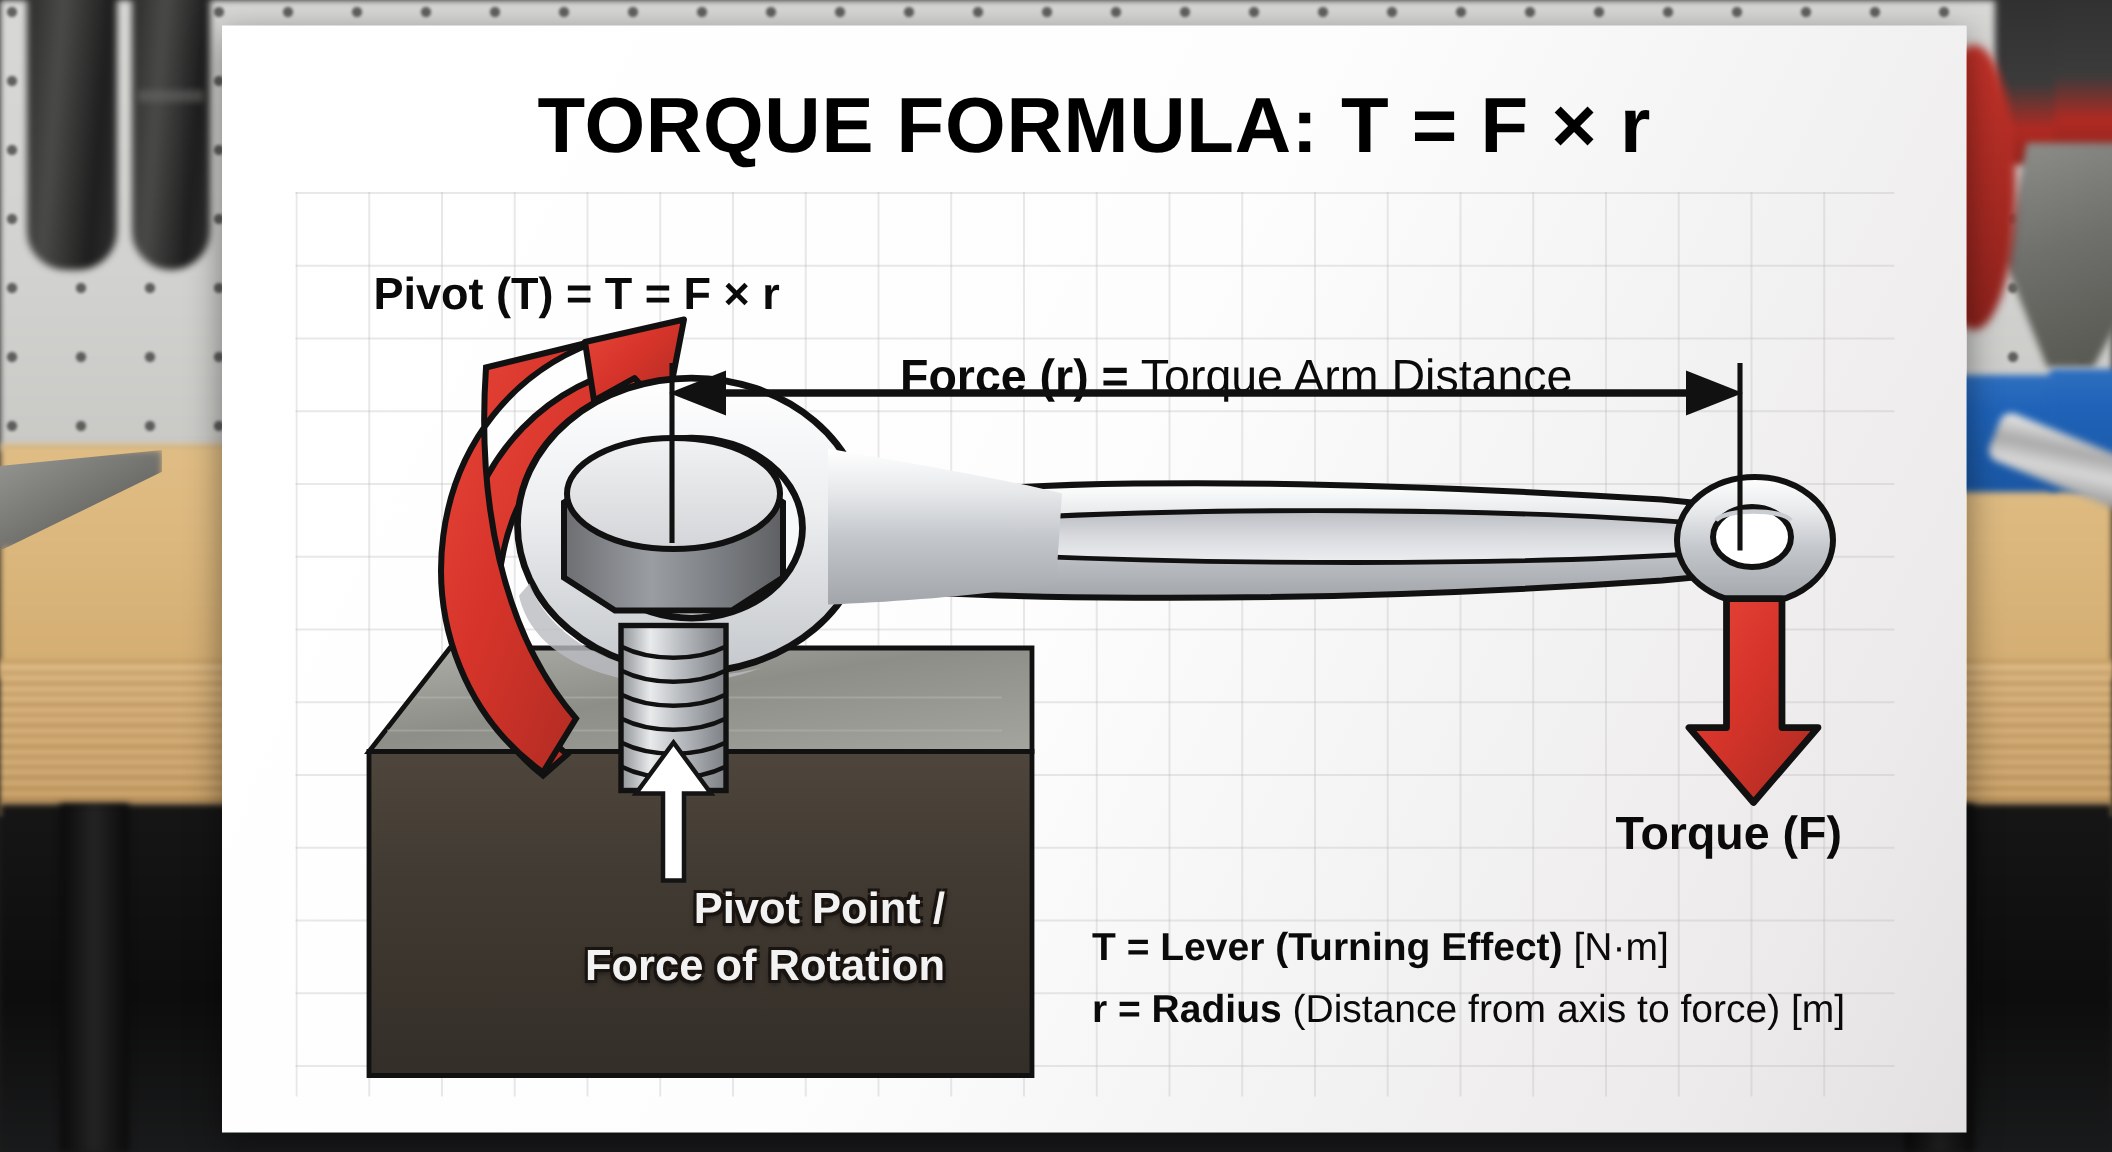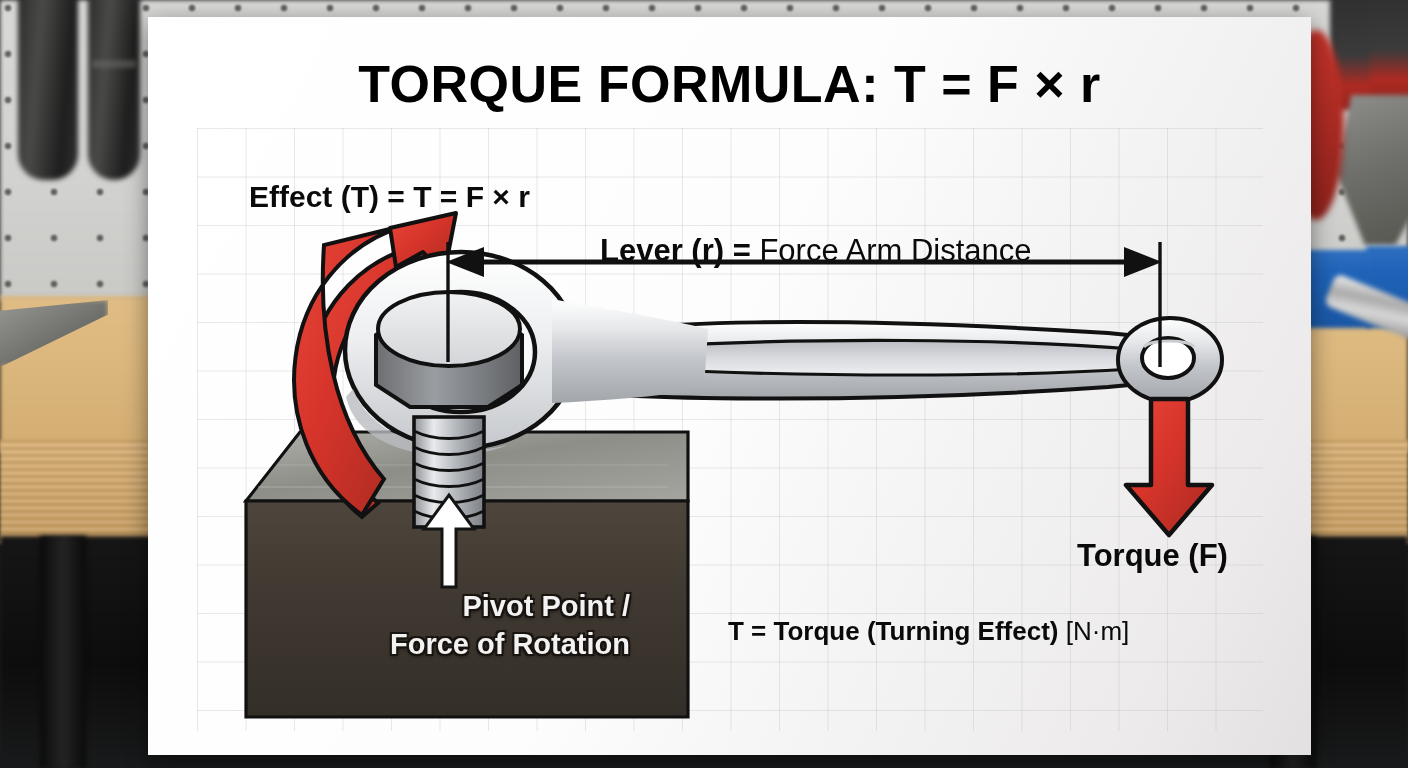--- a/index.html
+++ b/index.html
@@ -160,23 +160,23 @@
     <div class="metal-square" style="left:-12px; top:300px; width:120px; height:66px;"></div>
   </div>
 
   <div class="paper">
     <div class="paper-inner">
 
       <div class="grid"></div>
 
       <div class="title">TORQUE FORMULA: T = F × r</div>
 
-      <div class="lbl torque-label">Effect (T) = T = F × r</div>
-
-      <div class="lbl radius-label"><b>Lever (r) =</b><span class="reg"> Force Arm Distance</span></div>
+      <div class="lbl torque-label">Pivot (T) = T = F × r</div>
+
+      <div class="lbl radius-label"><b>Force (r) =</b><span class="reg"> Torque Arm Distance</span></div>
 
       <div class="lbl force-label">Torque (F)</div>
 
       <svg class="art" viewBox="0 0 1163 738">
         <defs>
           <linearGradient id="gMetal" x1="0" y1="0" x2="0" y2="1">
             <stop offset="0%" stop-color="#f4f5f6"></stop>
             <stop offset="35%" stop-color="#dcdee1"></stop>
             <stop offset="62%" stop-color="#b4b7bc"></stop>
             <stop offset="100%" stop-color="#97999e"></stop>
@@ -307,18 +307,19 @@
           <path d="M 1003 382 L 1040 382 L 1040 468 L 1064 468 L 1021 518 L 978 468 L 1003 468 Z" fill="url(#gRed)" stroke="#111" stroke-width="4.5" stroke-linejoin="round"></path>
         </g>
       </svg>
 
       <div class="pivot-label">
         <div>Pivot Point /</div>
         <div>Force of Rotation</div>
       </div>
 
       <div class="legend">
-        <div class="legend-line"><b>T = Torque (Turning Effect)</b><span class="reg"> [N·m]</span></div>
+        <div class="legend-line"><b>T = Lever (Turning Effect)</b><span class="reg"> [N·m]</span></div>
+        <div class="legend-line"><b>r = Radius</b><span class="reg"> (Distance from axis to force) [m]</span></div>
       </div>
 
     </div>
   </div>
 </div>
 
 </body></html>

